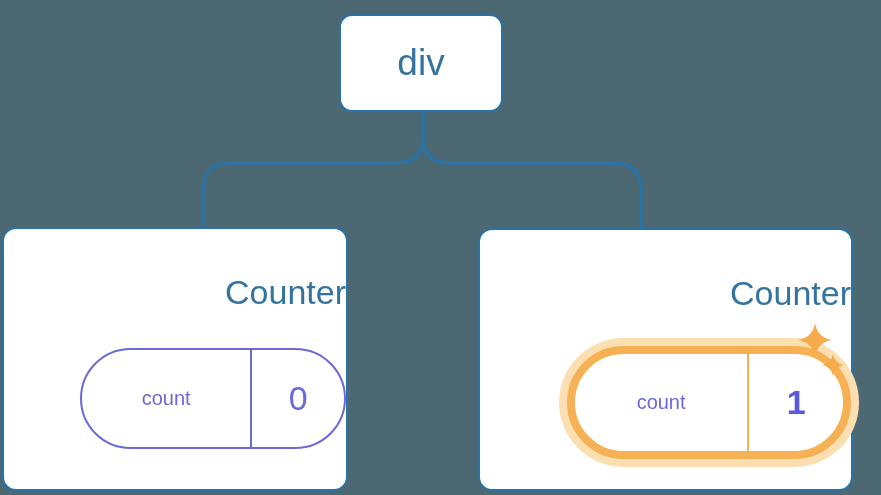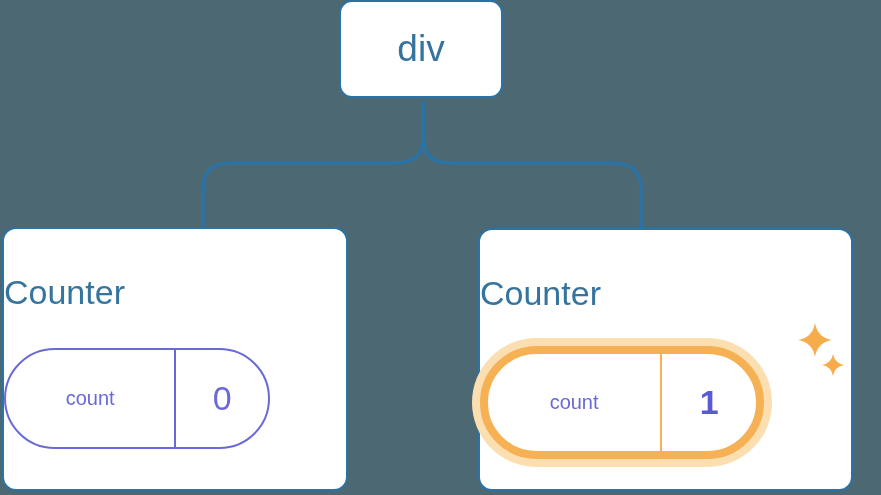--- a/index.html
+++ b/index.html
@@ -33,37 +33,37 @@
   svg.connector path {
     fill: none;
     stroke: var(--stroke-blue);
     stroke-width: 3.5;
     stroke-linecap: butt;
   }
 
   
   .root-node {
     position: absolute;
-    left: 339px; top: 0;
+    left: 339px; top: 14px;
     width: 164px; height: 98px;
     background: var(--card-bg);
     border: 2.5px solid var(--stroke-blue);
     border-radius: 13px;
     display: flex; align-items: center; justify-content: center;
     font-size: 37px; font-weight: 500;
     color: var(--node-text);
   }
 
   
   .card {
     position: absolute;
     background: var(--card-bg);
     border: 2px solid var(--stroke-blue);
     border-radius: 14px;
-    display: flex; flex-direction: column; align-items: flex-start;
+    display: flex; flex-direction: column; align-items: flex-end;
     padding-top: 45px;
   }
   .card.left  { left: 2px;   top: 227px; width: 346px; height: 264px; }
   .card.right { left: 478px; top: 228px; width: 375px; height: 263px; }
   .card-title {
     font-size: 34px; font-weight: 500; line-height: 1.1;
     color: var(--node-text);
   }
 
   

